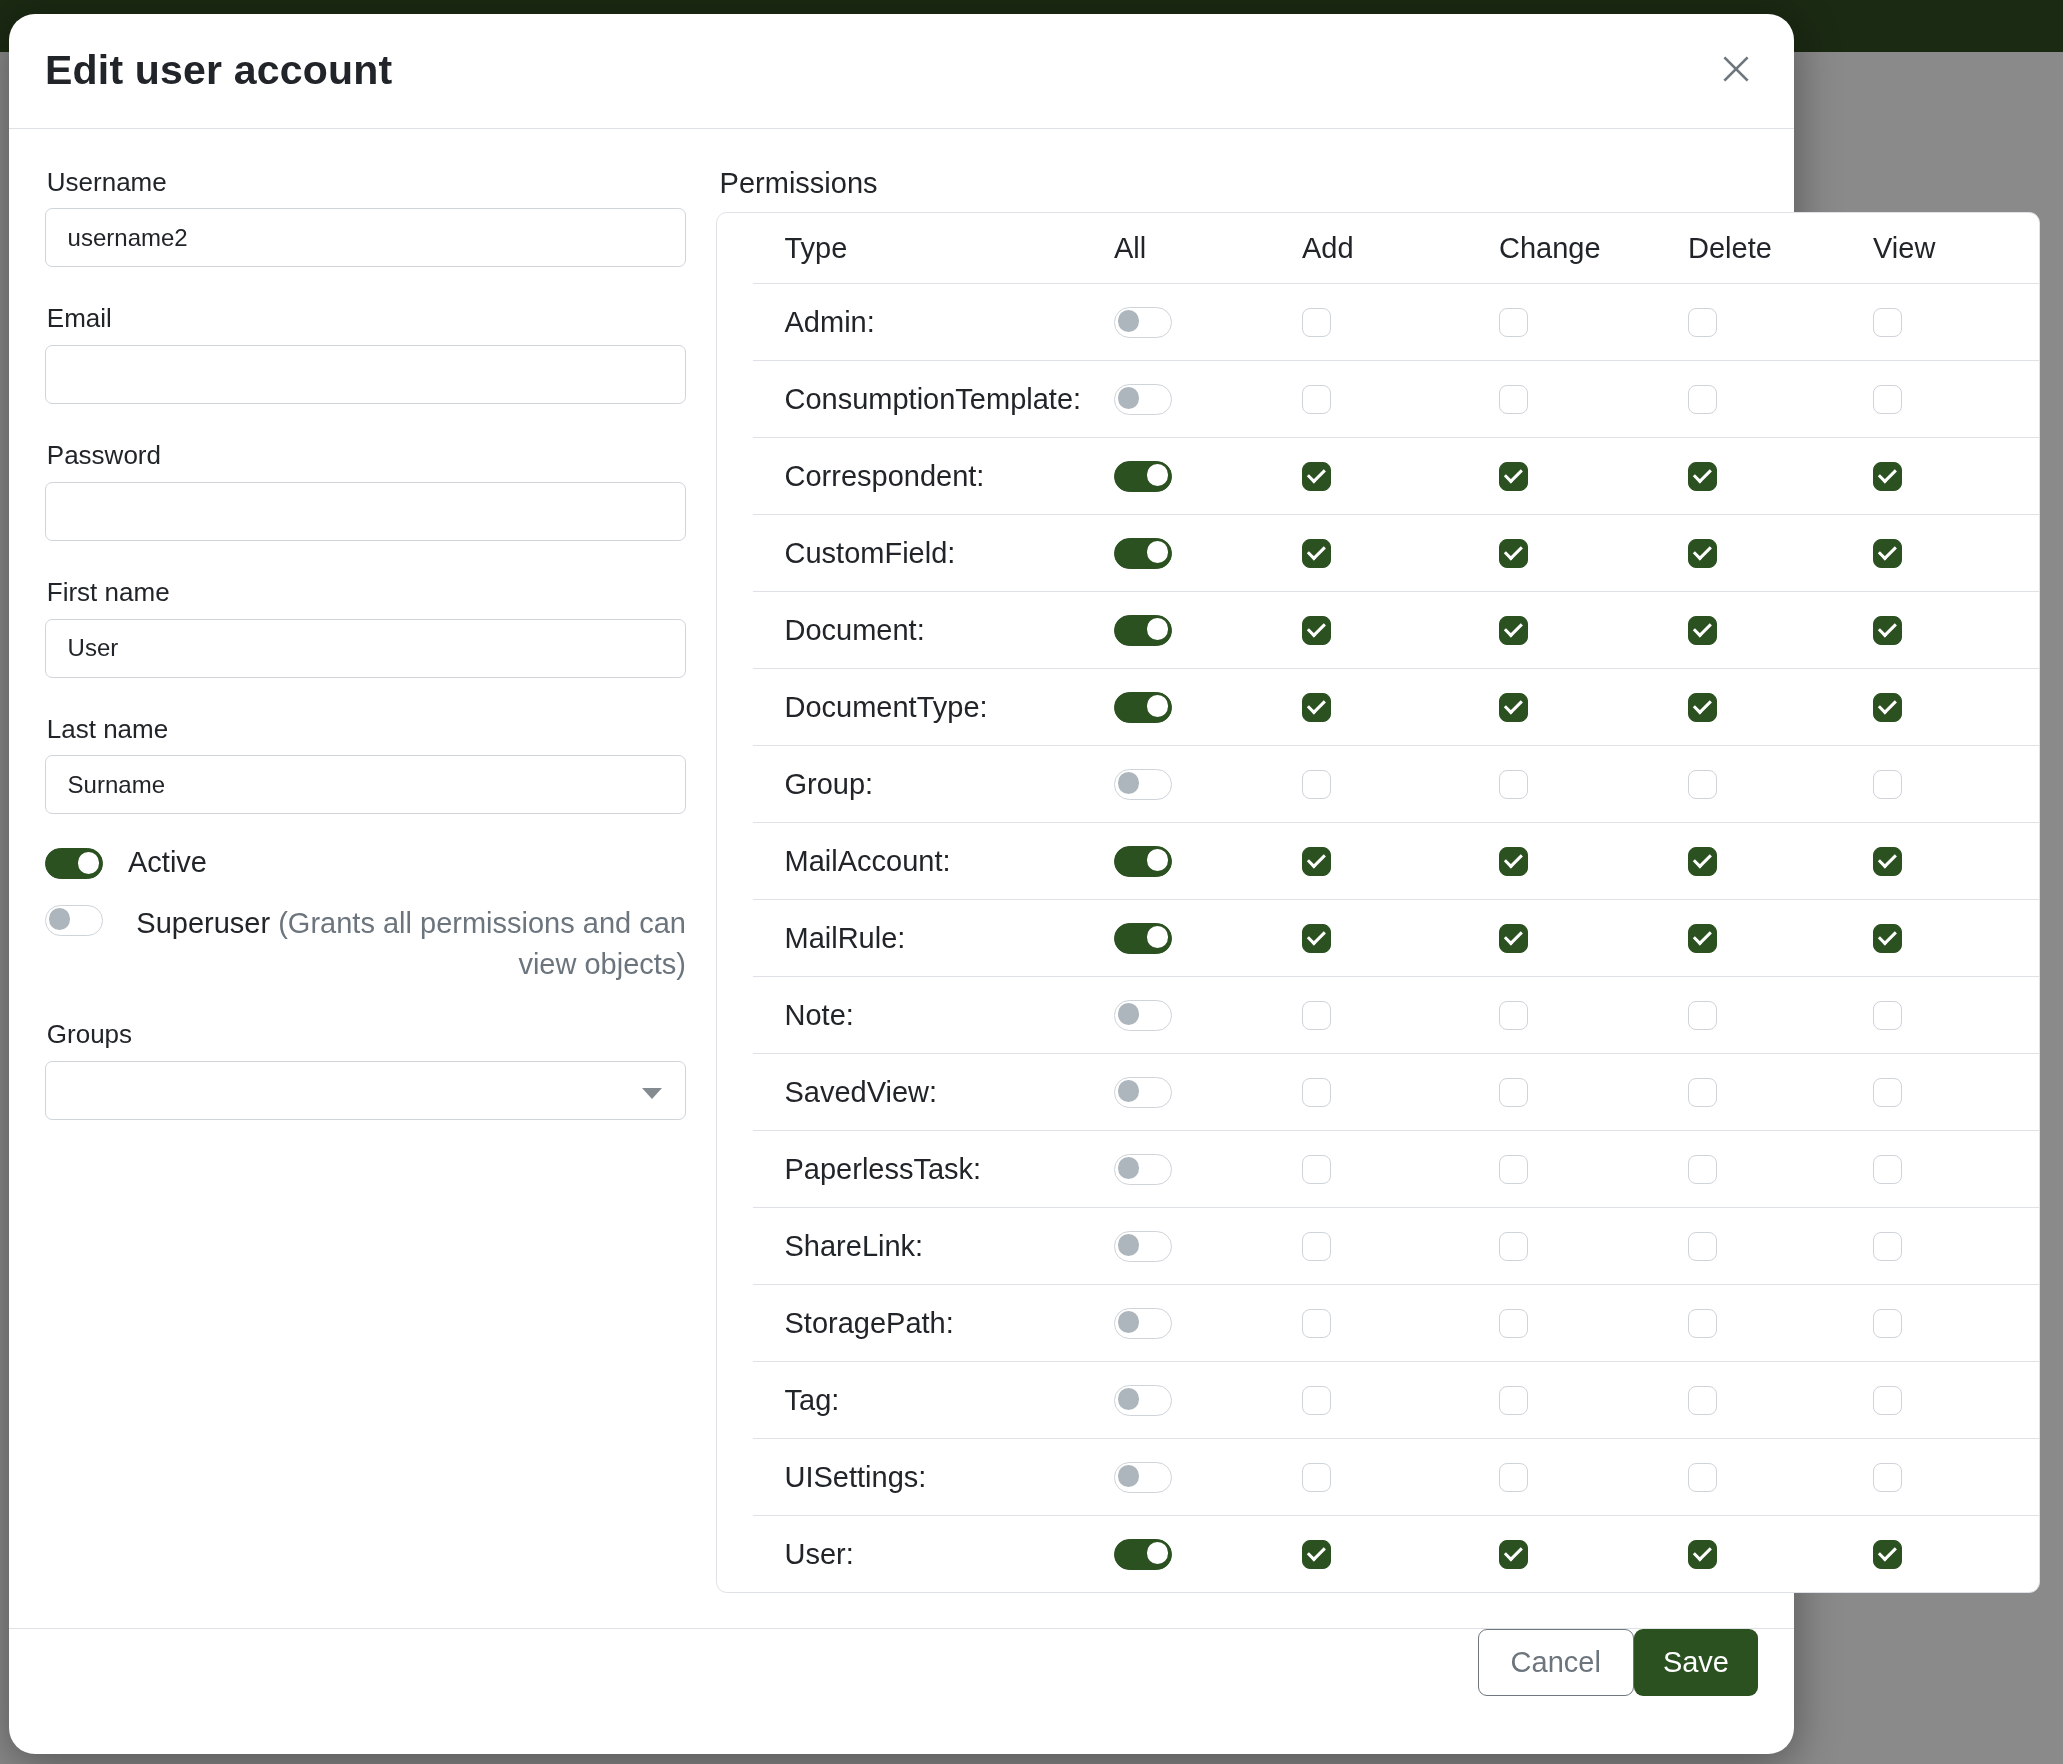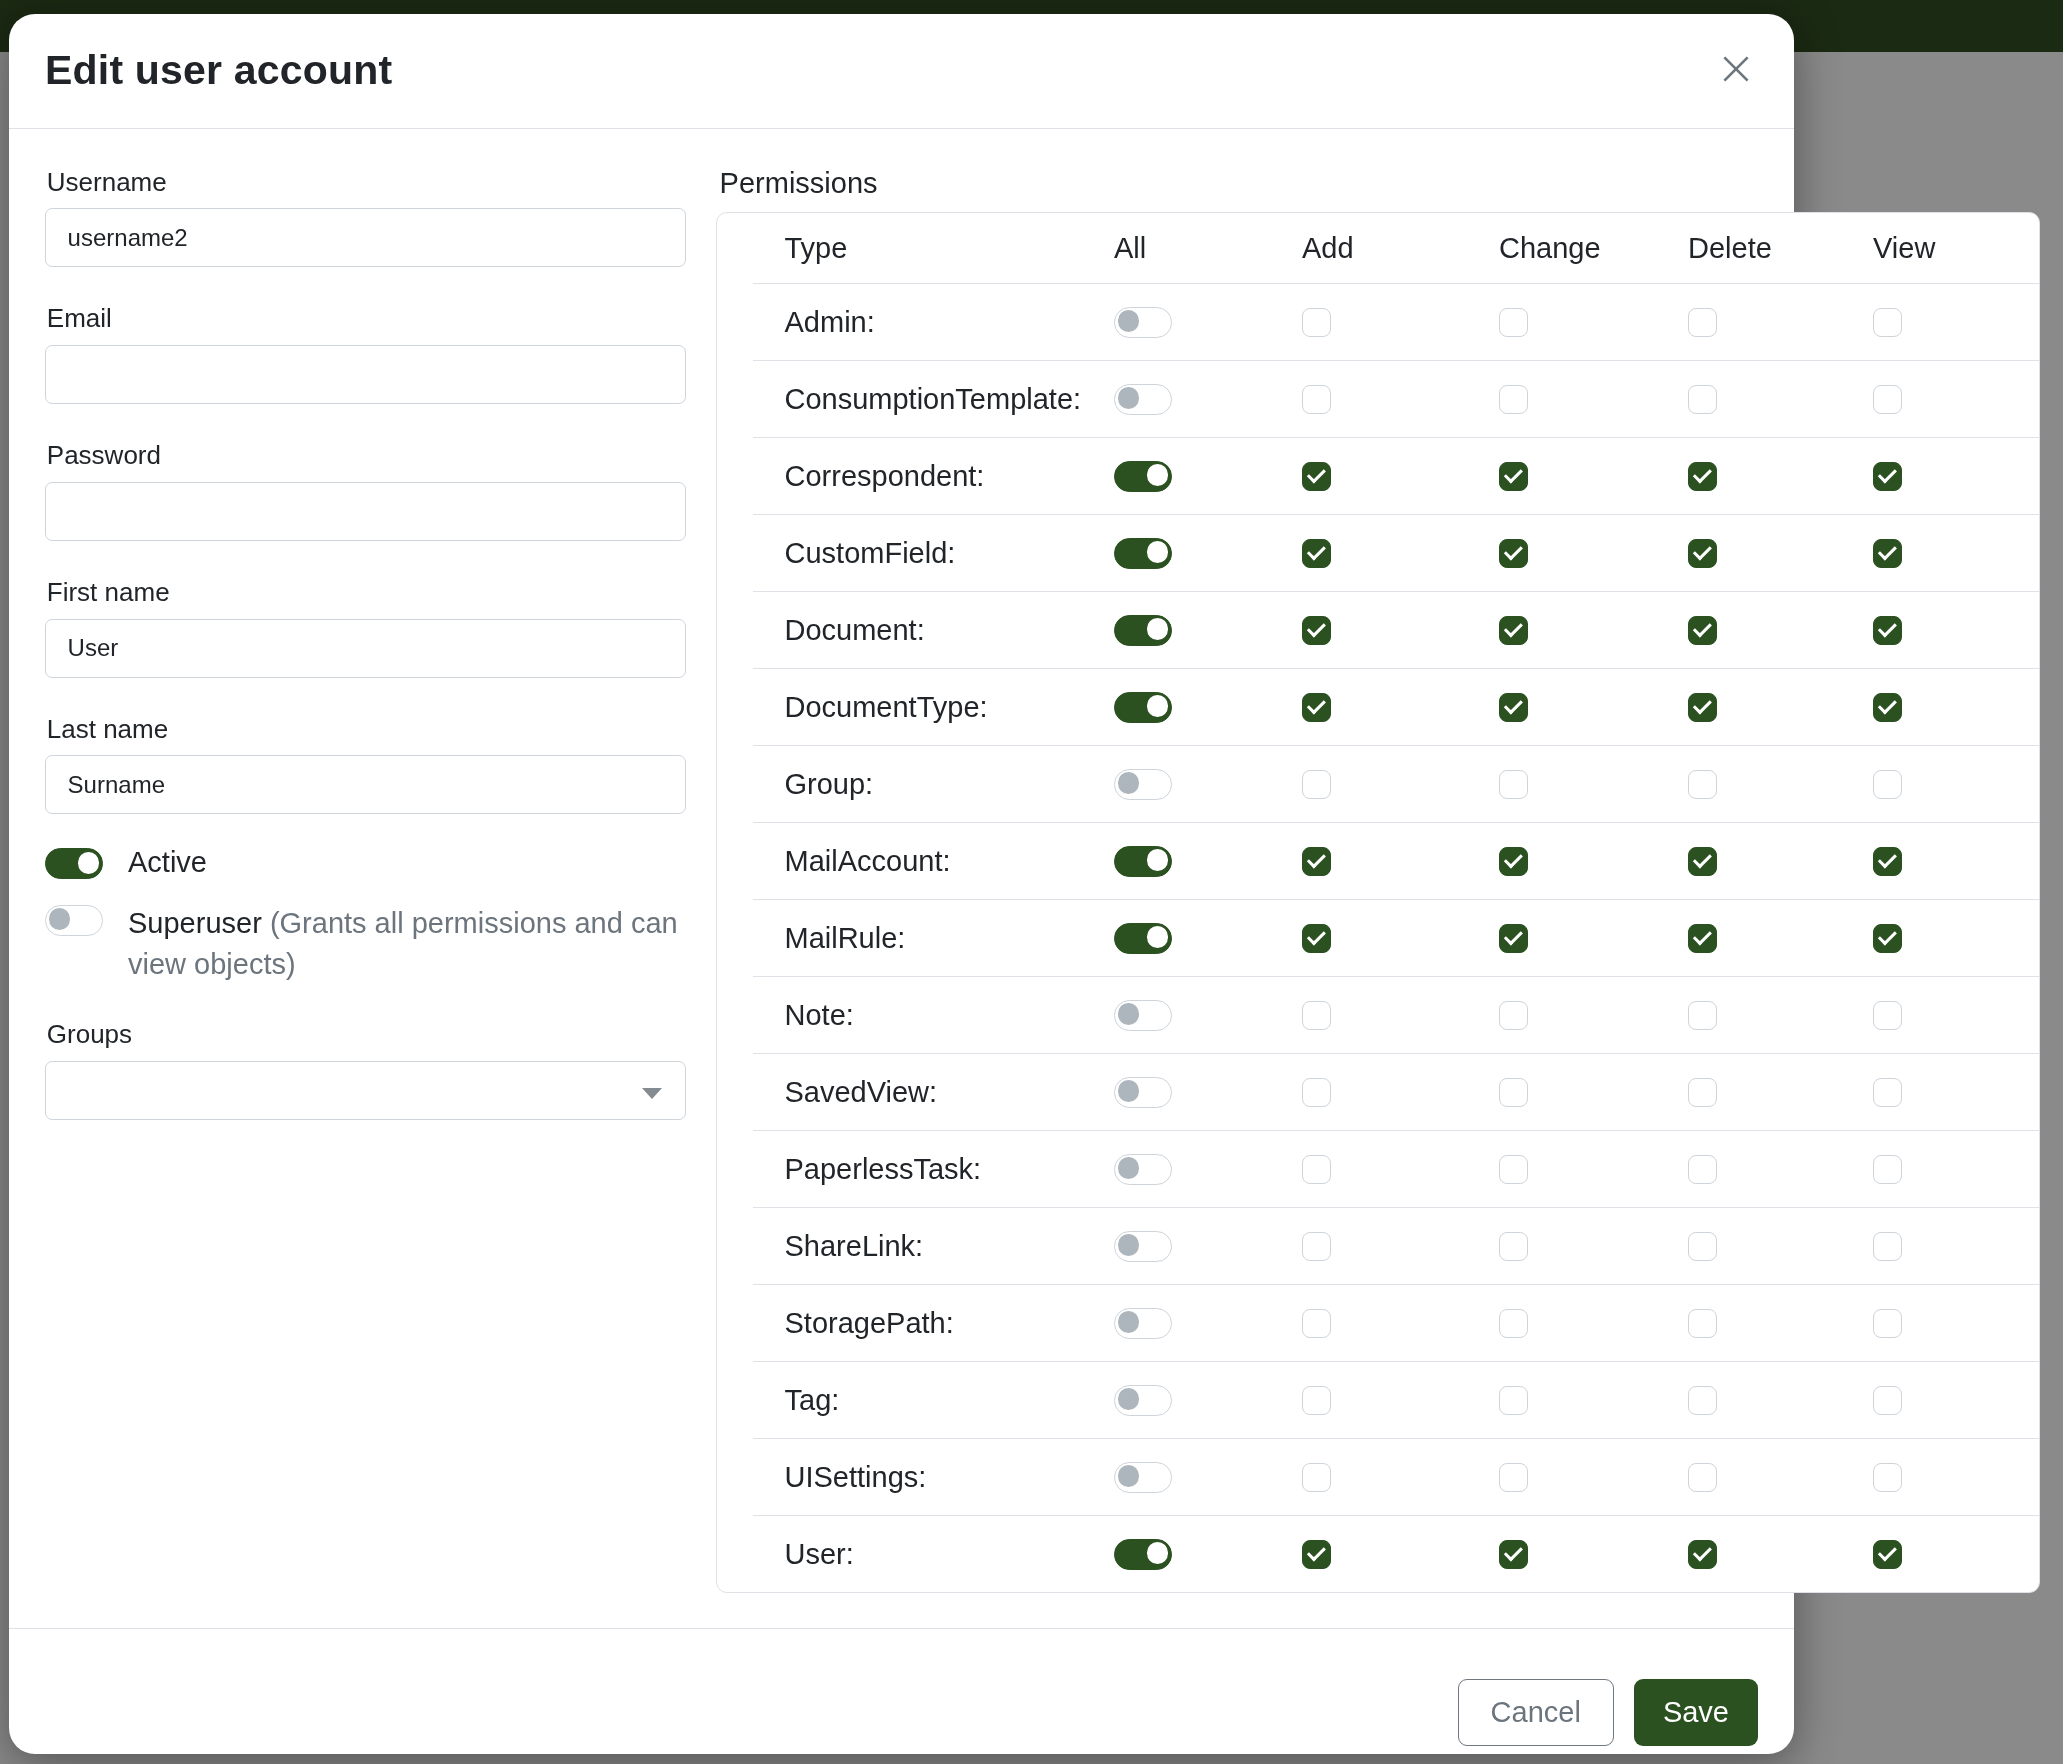--- a/index.html
+++ b/index.html
@@ -56,21 +56,21 @@
     position:relative; width:58px; height:31px; flex:0 0 58px;
     border:1.8px solid var(--ctl-border); border-radius:15.3px; background:#fff;
     cursor:pointer;
   }
   .switch .knob{
     position:absolute; top:2.7px; left:2.7px; width:21.6px; height:21.6px;
     border-radius:50%; background:var(--knob-off);
   }
   .switch.on{ background:var(--green); border-color:var(--green); }
   .switch.on .knob{ left:auto; right:2.7px; background:#ffffff; }
-  .toggle-row{ display:flex; align-items:flex-start; margin-bottom:23.4px; }
+  .toggle-row{ display:flex; align-items:flex-start; margin-bottom:23.4px;text-align:right; }
   .toggle-row .switch{ margin-top:1.8px; }
   .toggle-label{ font-size:29px; color:var(--text); margin-left:25px; }
   .toggle-text{ width:558px; margin-left:25px; font-size:29px; line-height:41px; }
   .toggle-text .hint{ color:var(--muted); }
   .groups-group{ margin-top:34px; }
   .select-box{
     position:relative; width:100%; height:59px;
     border:0.9px solid var(--ctl-border); border-radius:7.2px; background:#fff; cursor:pointer;
   }
   .select-caret{
@@ -98,22 +98,22 @@
   }
   .cb.on{ background:var(--green); border-color:var(--green); }
   .cb.on::after{
     content:""; position:absolute; left:5.4px; top:6.3px; width:13.5px; height:7.2px;
     border-left:3.6px solid #fff; border-bottom:3.6px solid #fff;
     transform:rotate(-45deg);
   }
   
   .modal-footer{
     flex:0 0 126px; border-top:1.8px solid var(--border);
-    display:flex; align-items:flex-end; justify-content:flex-end;
-    padding:8px 36px; gap:20px;
+    display:flex; align-items:flex-start; justify-content:flex-end;
+    padding:0 36px; 
   }
   .btn{ font-family:"Liberation Sans", sans-serif; font-size:29px; border-radius:9px; cursor:pointer; height:67px; }
   .btn-cancel{
     background:#fff; color:var(--muted); border:1.8px solid #6f7880; padding:0 32px;
   }
   .btn-save{
     background:var(--green); color:#fff; border:none; padding:0 29px;
   }
 </style>
 </head>

